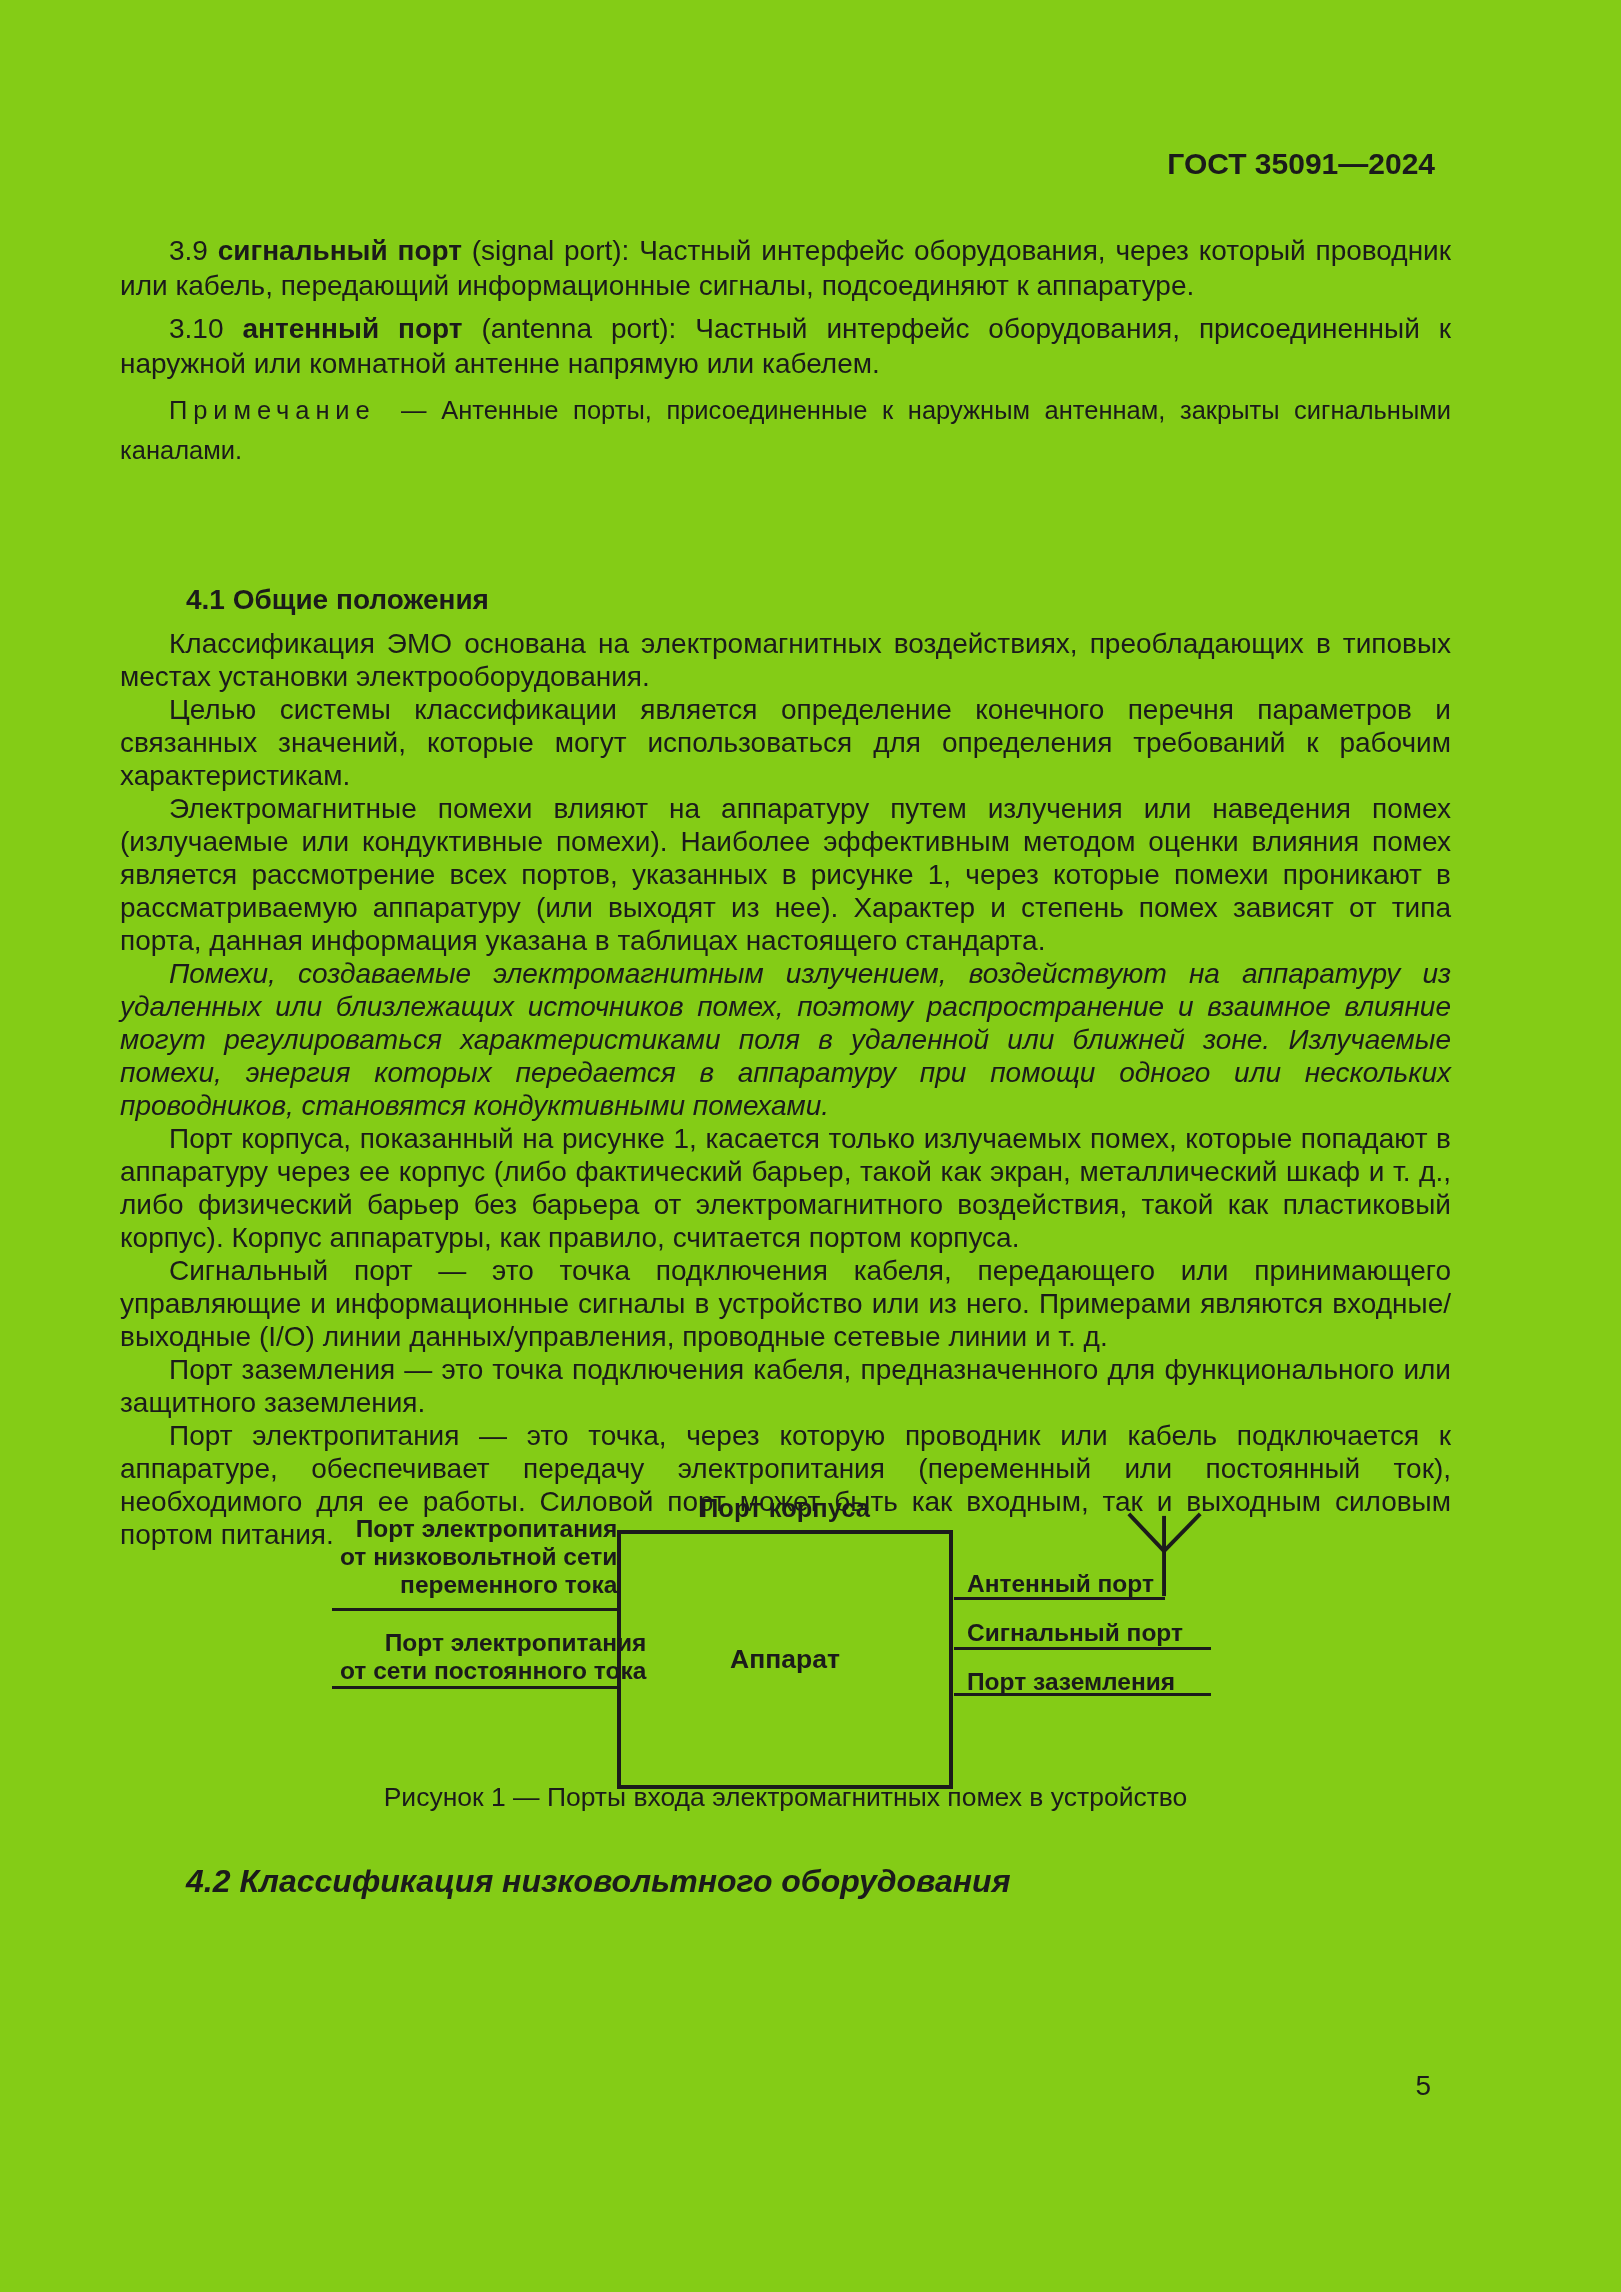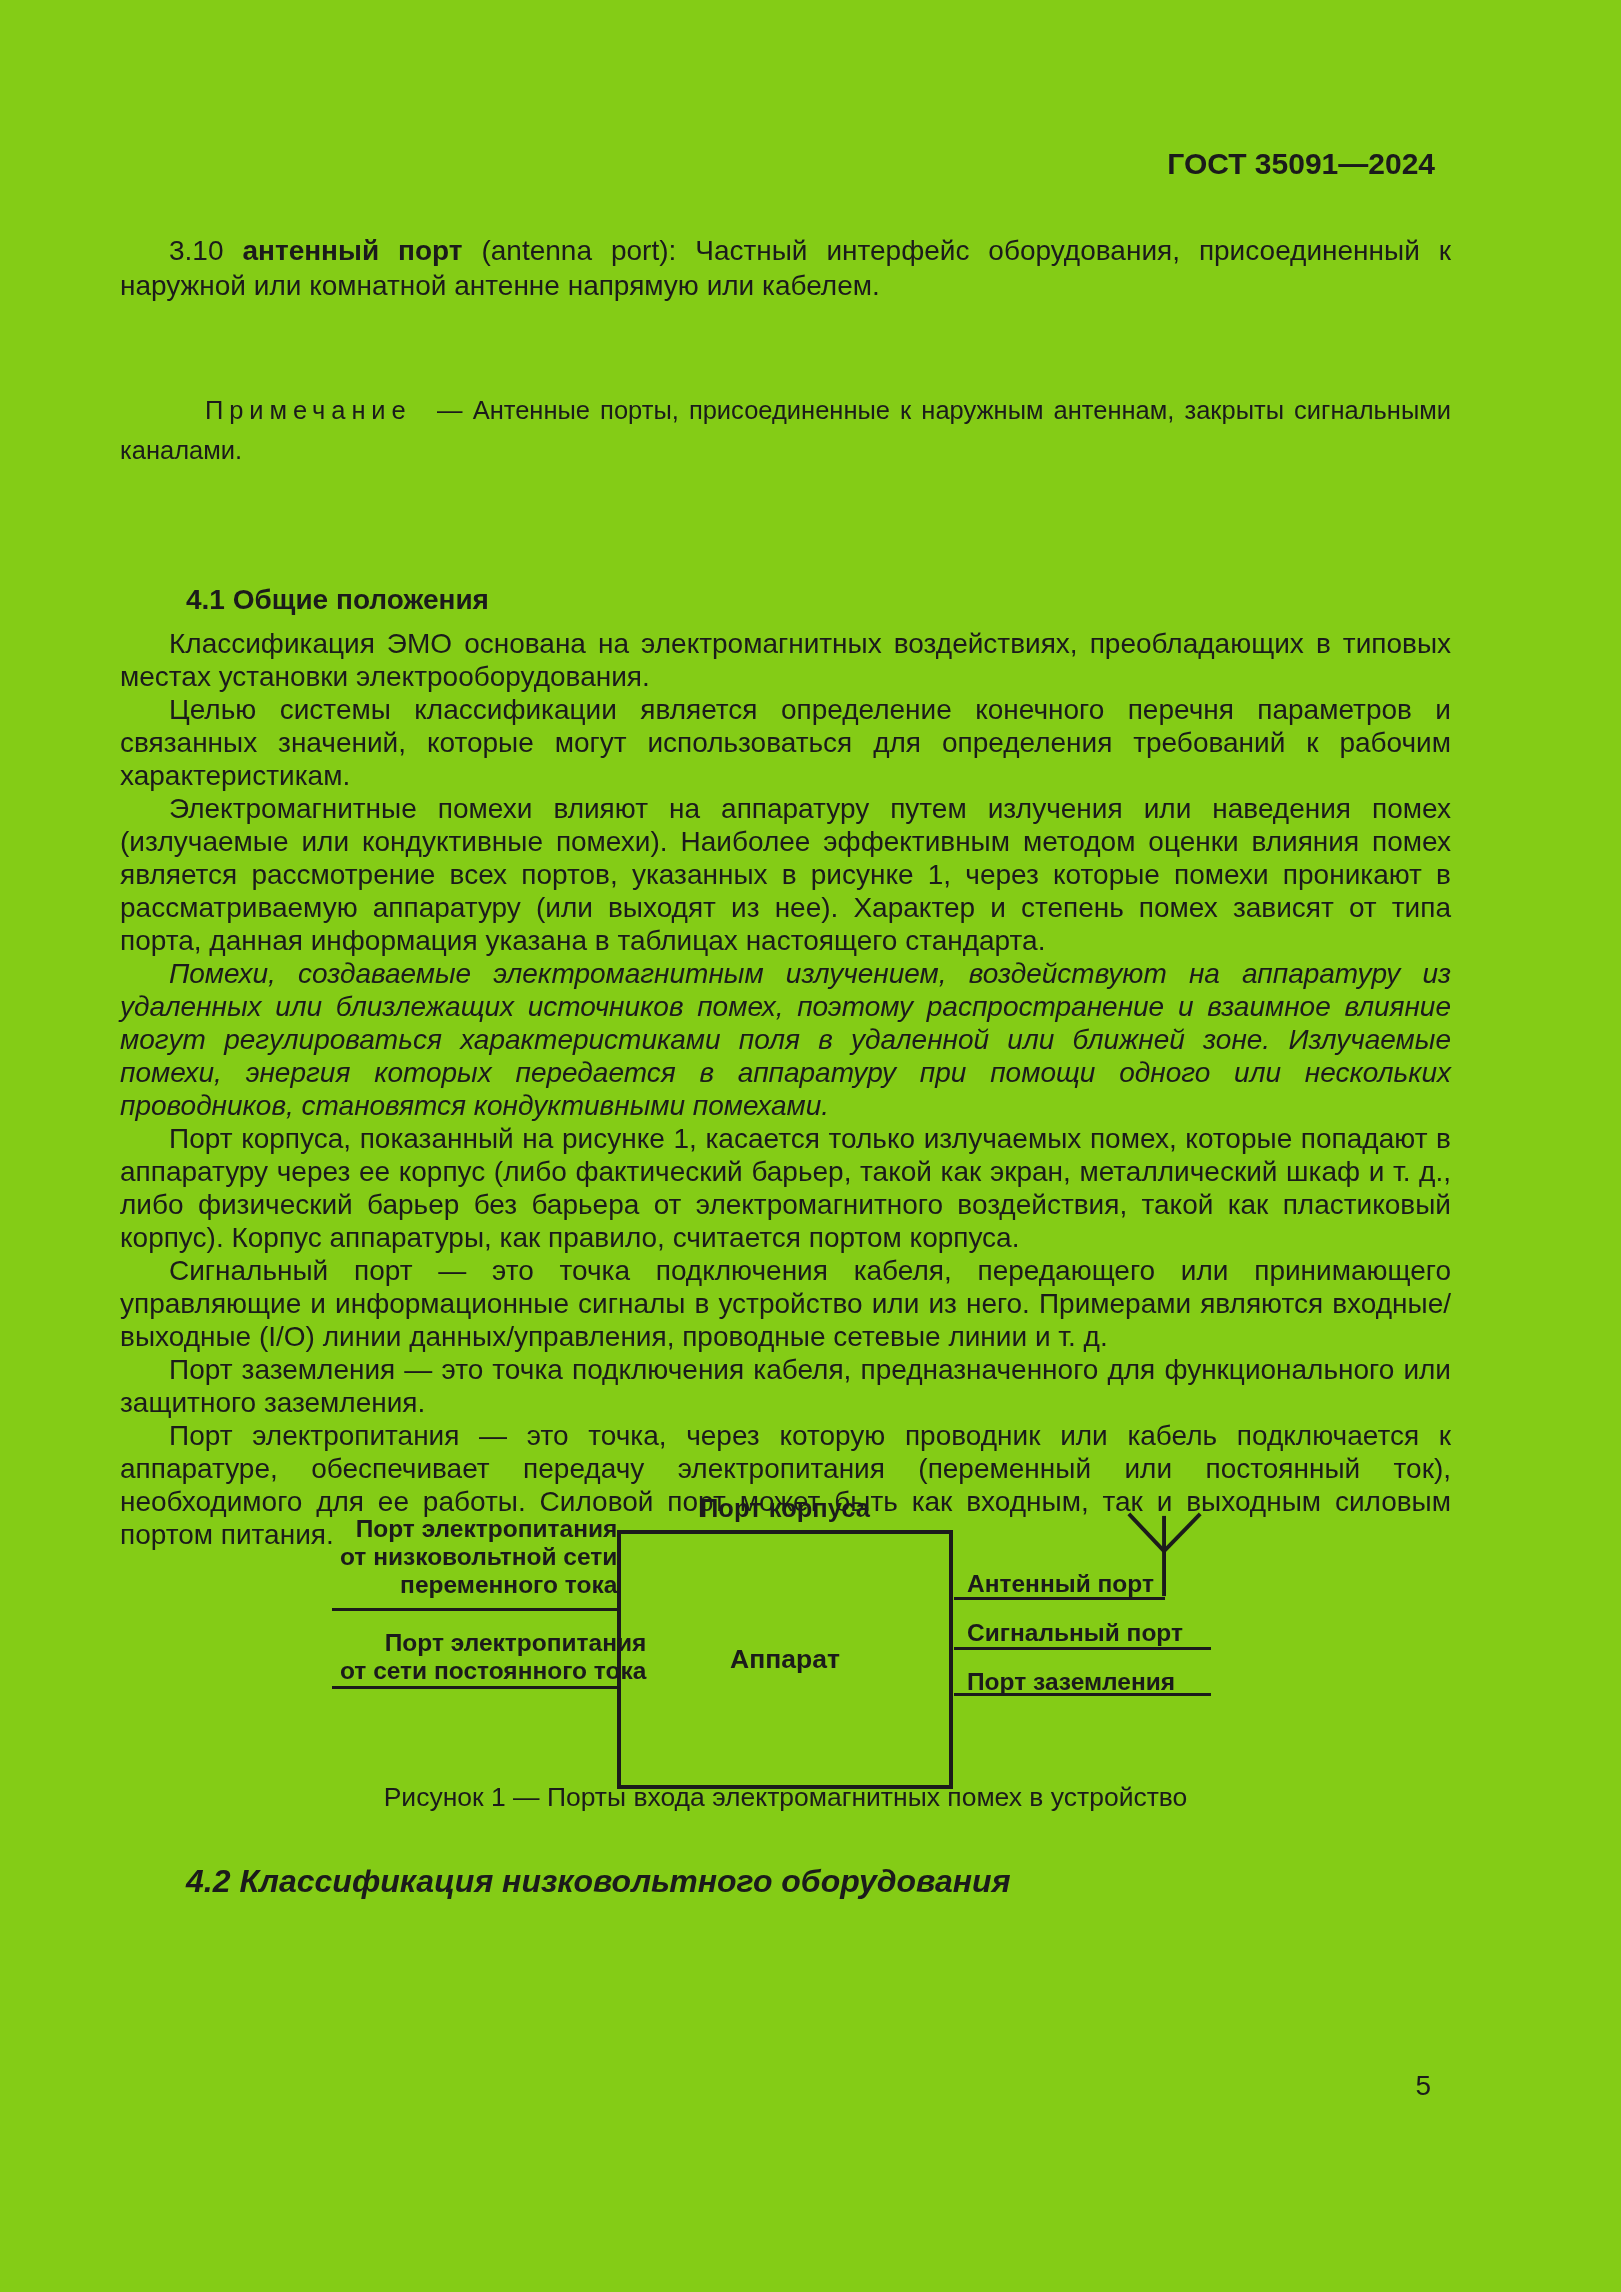--- a/index.html
+++ b/index.html
@@ -24,21 +24,21 @@
     font-size: 28px; line-height: 35px; text-align: justify;
   }
   .blockA p { margin: 0 0 7.8px 0; text-indent: 49px; }
   .blockA b { font-weight: bold; }
 
   .note {
     top: 390px; left: 120px; width: 1331px;
     font-size: 25.5px; line-height: 40px; text-align: justify;
   }
   .note p { margin: 0; text-indent: 49px; }
-  .note-label { letter-spacing: 5.9px; margin-right: 25.5px; margin-left: 36px; }
+  .note-label { letter-spacing: 5.9px; margin-right: 25.5px; }
 
   .h4 { top: 511px; left: 186px; font-size: 32px; font-weight: bold; white-space: nowrap; }
   .h4 .light { font-weight: normal; }
 
   .h41 { top: 584px; left: 186px; font-size: 28px; font-weight: bold; white-space: nowrap; }
 
   .bodyText {
     top: 627px; left: 120px; width: 1331px;
     font-size: 28px; line-height: 33px; text-align: justify;
   }
@@ -85,20 +85,21 @@
   }
 </style>
 </head>
 <body>
 
 <div class="page">
 
   <div class="abs doc-header">ГОСТ 35091—2024</div>
 
   <div class="abs blockA">
+    <p><span>3.9 </span><b>сигнальный порт</b><span> (signal port): Частный интерфейс оборудования, через который проводник или кабель, передающий информационные сигналы, подсоединяют к аппаратуре.</span></p>
     <p><span>3.10 </span><b>антенный порт</b><span> (antenna port): Частный интерфейс оборудования, присоединенный к наружной или комнатной антенне напрямую или кабелем.</span></p>
   </div>
 
   <div class="abs note">
     <p><span class="note-label">Примечание</span><span>— Антенные порты, присоединенные к наружным антеннам, закрыты сигнальными каналами.</span></p>
   </div>
 
 
   <div class="abs h41">4.1 Общие положения</div>
 

